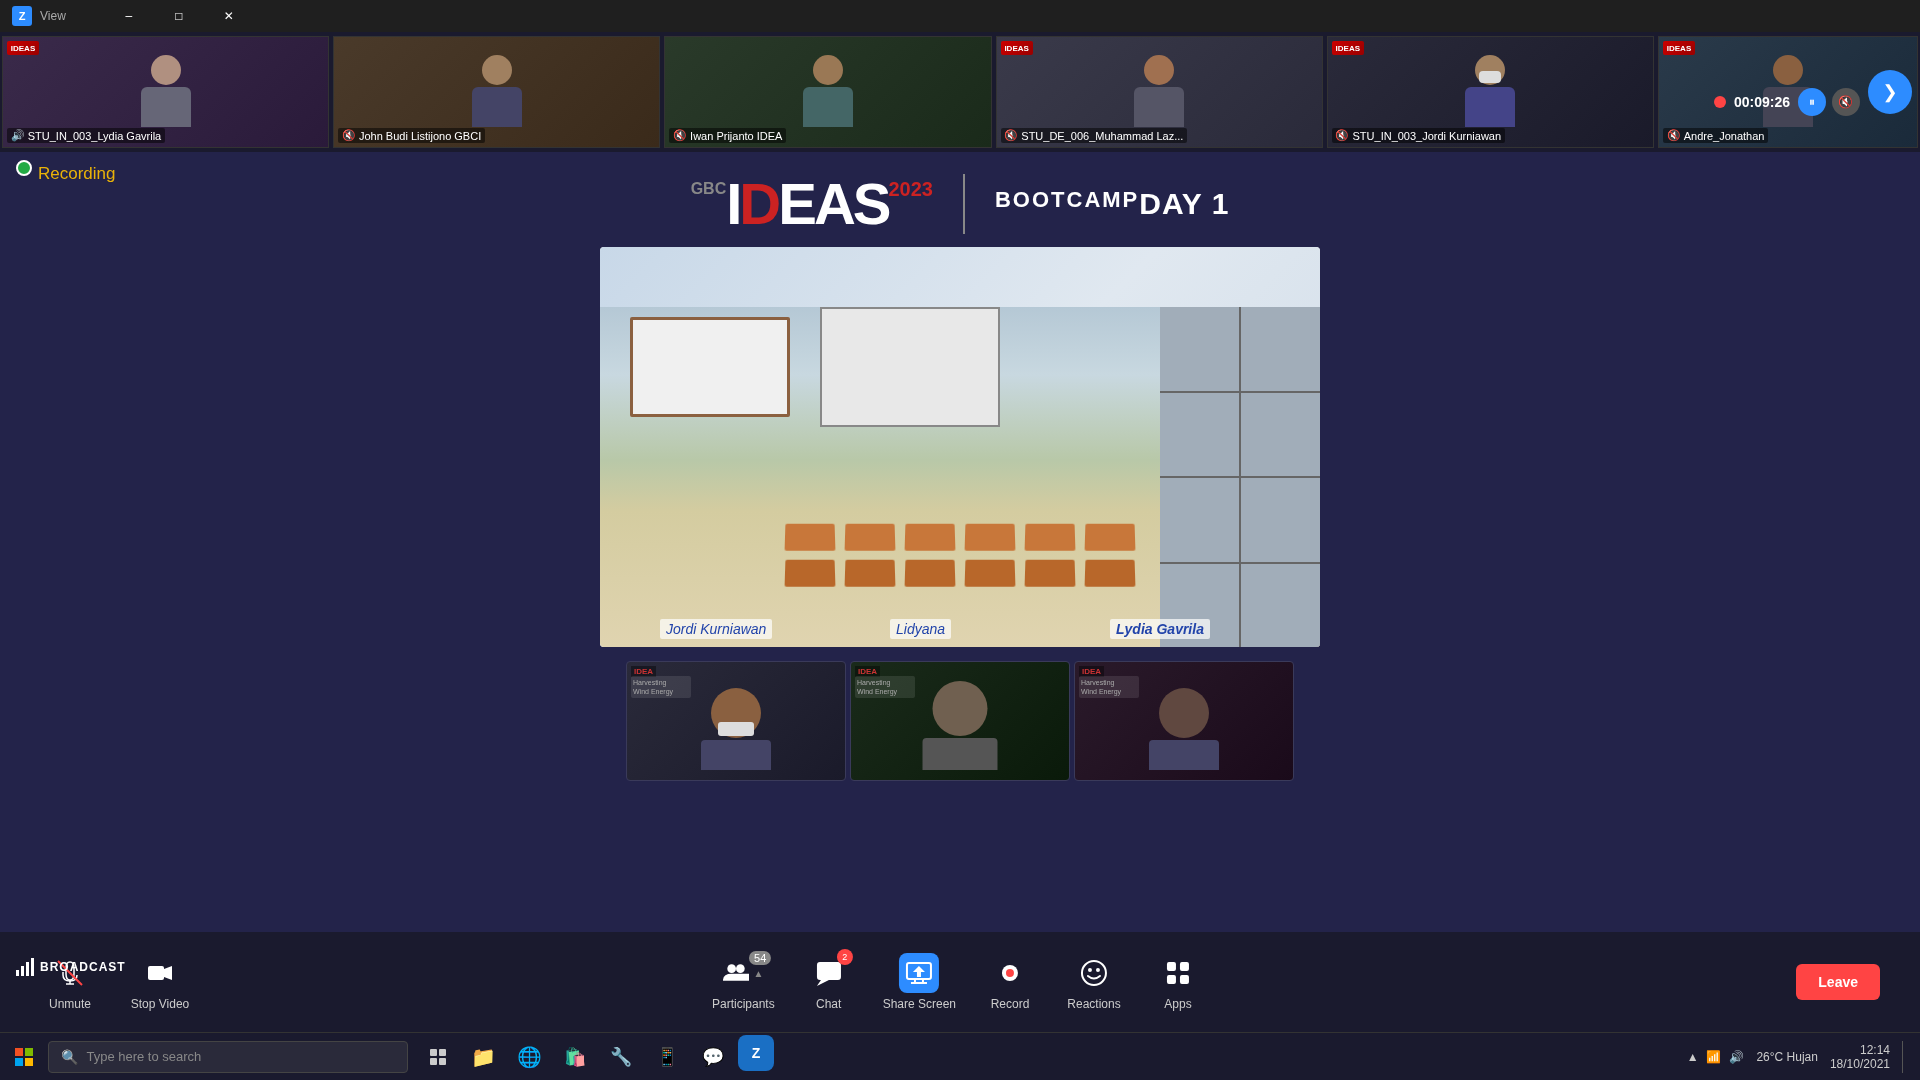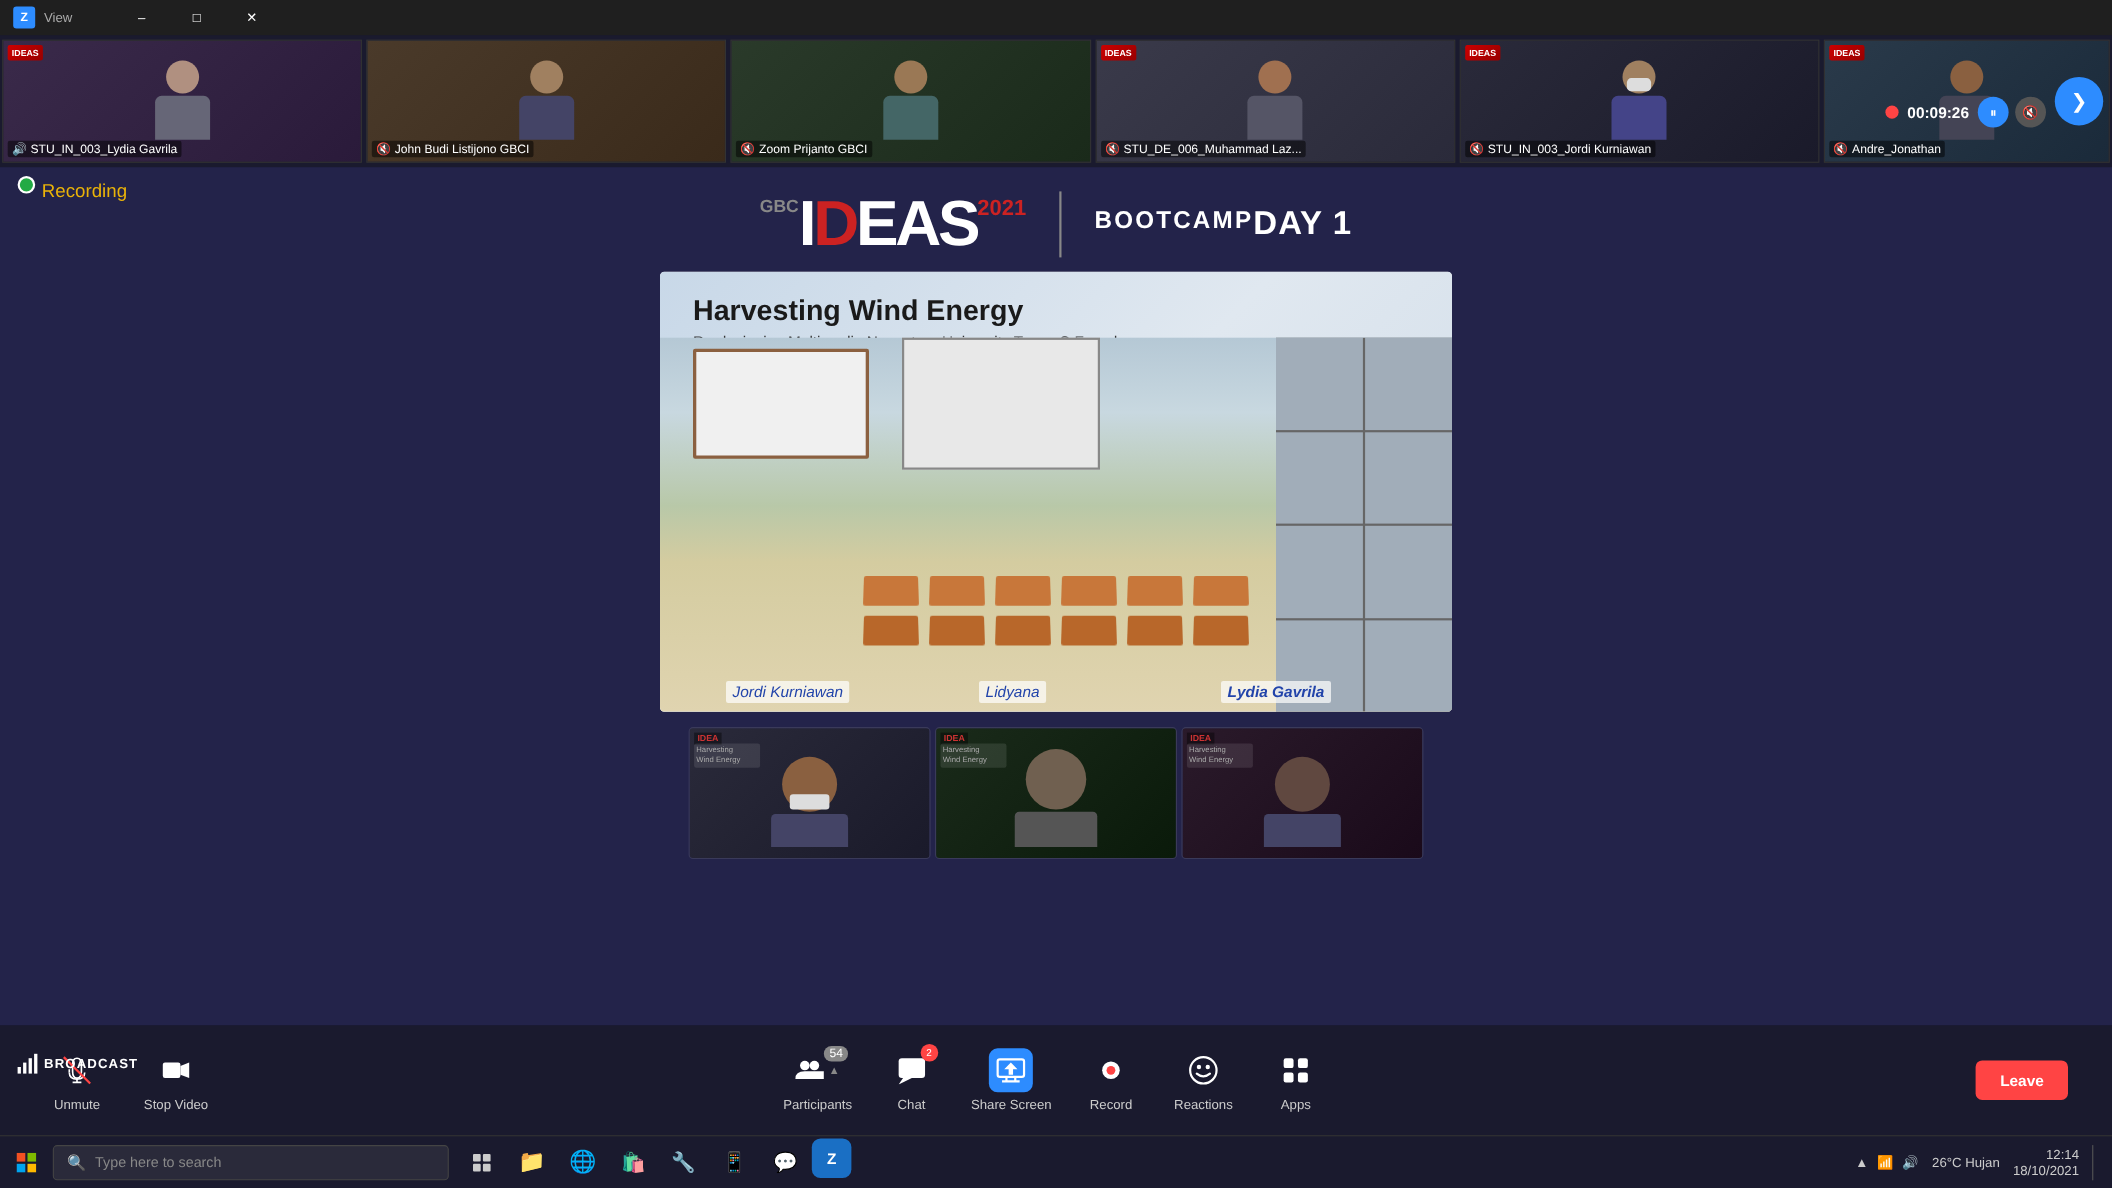--- a/index.html
+++ b/index.html
@@ -667,21 +667,21 @@
 
   <div class="participant-thumb thumb-iwan">
     <div class="thumb-bg">
       <div class="person-fig">
         <div class="person-head" style="background:#9a7855;"></div>
         <div class="person-body" style="background:#466;"></div>
       </div>
     </div>
     <div class="thumb-label">
       <span>🔇</span>
-      <span>Zoom Prijanto GBCI</span>
+      <span>Iwan Prijanto IDEA</span>
     </div>
   </div>
 
   <div class="participant-thumb thumb-laz">
     <div class="ideas-badge">IDEAS</div>
     <div class="thumb-bg">
       <div class="person-fig">
         <div class="person-head" style="background:#a07050;"></div>
         <div class="person-body" style="background:#556;"></div>
       </div>
@@ -741,36 +741,32 @@
 
 <div id="main-content">
 
   <div id="ideas-header">
     <div id="ideas-logo">
       <div class="ideas-logo-text">
         <span class="gbc-small">GBC</span>
         <span style="font-size:58px;font-weight:900;color:#fff;letter-spacing:-3px;">
           <span style="color:#fff;">I</span><span style="color:#cc2222;">D</span><span style="color:#fff;">EAS</span>
         </span>
-        <span style="font-size:20px;color:#cc2222;font-weight:bold;align-self:flex-start;margin-top:8px;">2021</span>
+        <span style="font-size:20px;color:#cc2222;font-weight:bold;align-self:flex-start;margin-top:8px;">2023</span>
       </div>
       <div class="divider-line"></div>
       <div class="bootcamp-text">
         <span class="b-label">BOOTCAMP</span>
         <span class="b-day">DAY 1</span>
       </div>
     </div>
   </div>
 
   <div id="presentation-slide">
     <div class="slide-content">
-      <div class="slide-title-area">
-        <div class="slide-title">Harvesting Wind Energy</div>
-        <div class="slide-subtitle">Re-designing Multimedia Nusantara University Tower C Facade</div>
-      </div>
 
       <div class="classroom-render">
 
         <div class="whiteboard"></div>
 
         <div class="projector-screen"></div>
 
         <div style="position:absolute;bottom:60px;left:20px;right:20px;display:flex;flex-direction:column;gap:8px;">
           <div style="display:flex;gap:10px;justify-content:center;margin-top:80px;">
             <div class="desk" style="background:#c8773a;width:50px;height:28px;border-radius:2px;"></div>

